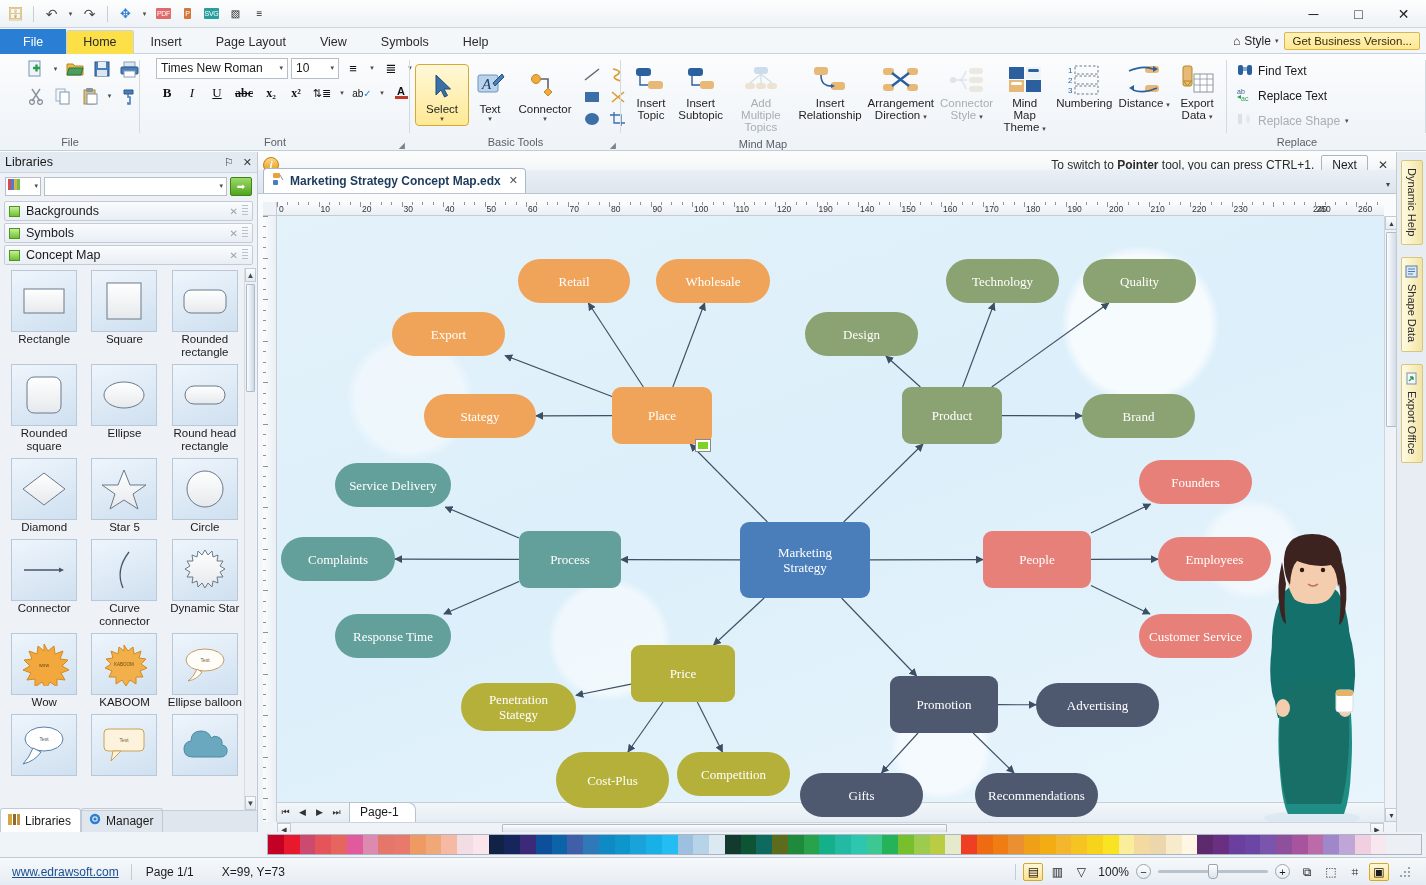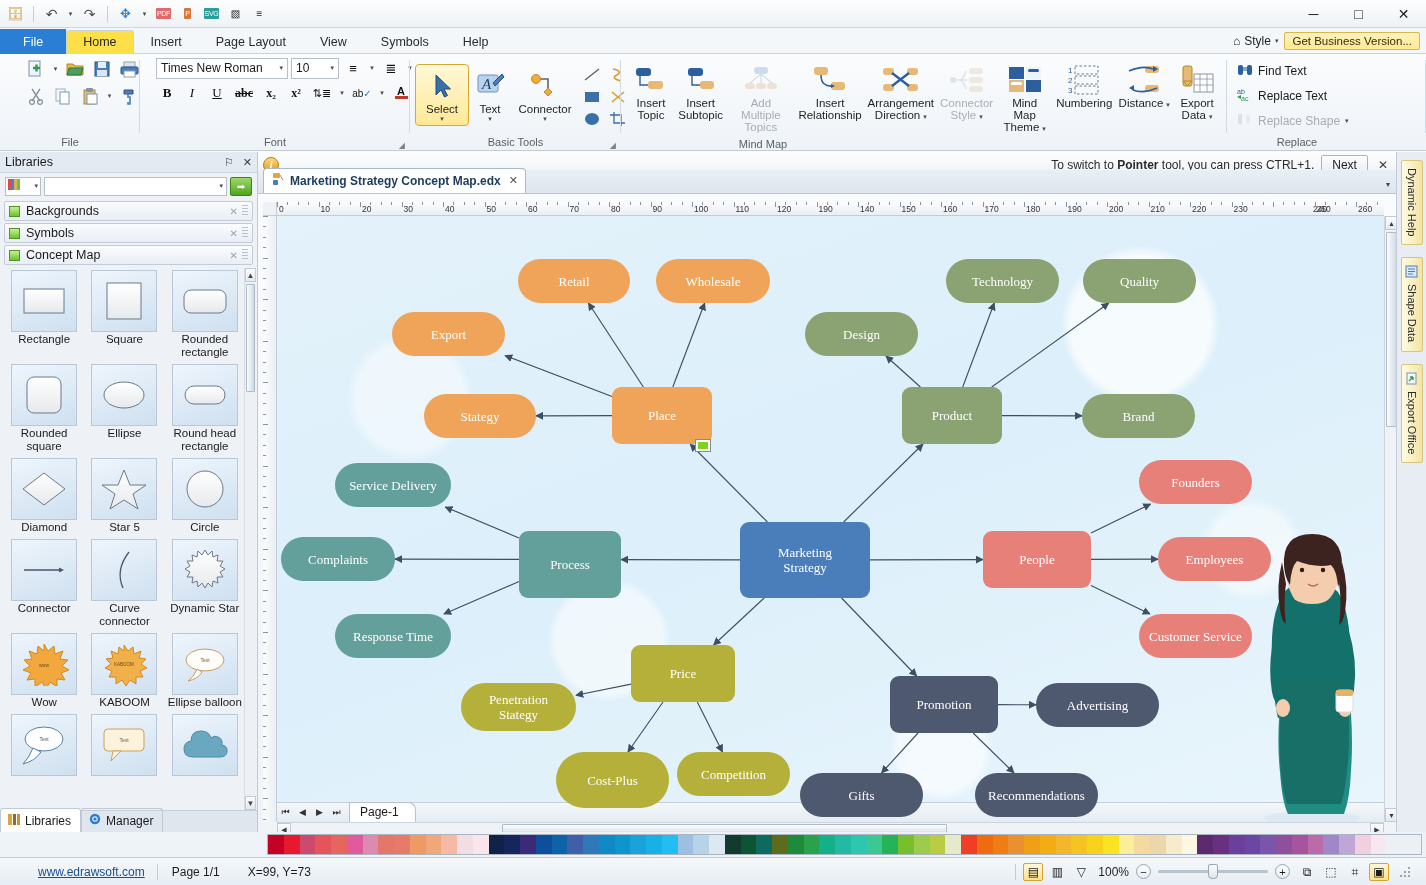--- a/index.html
+++ b/index.html
@@ -247,21 +247,21 @@
   .palette { flex:1; height:21px; display:flex; border:1px solid #aab6c2; background:#fff; }
   .palette div { flex:1; height:100%; }
   .palette .blank { background:#eceff3; }
 
   
   .statusbar {
     position:absolute; left:0; bottom:0; width:1426px; height:28px;
     background:linear-gradient(#f6f9fb,#e6ecf3); border-top:1px solid #c3ccd6;
     display:flex; align-items:center; gap:0; font-size:12px; color:#1c1c1c;
   }
-  .statusbar .lnk { color:#1a4f8f; text-decoration:underline; padding:0 12px;margin-left:26px; }
+  .statusbar .lnk { color:#1a4f8f; text-decoration:underline; padding:0 12px; }
   .statusbar .sd { width:1px; height:16px; background:#c3ccd6; }
   .statusbar .si { padding:0 14px; }
   .zoomarea { margin-left:auto; display:flex; align-items:center; gap:7px; padding-right:14px; }
   .zoomarea .vb { width:20px; height:18px; display:flex; align-items:center; justify-content:center;
                   border:1px solid transparent; border-radius:2px; font-size:12px;}
   .zoomarea .vb.on { background:linear-gradient(#fff8d8,#ffe08a); border-color:#d3a82e;}
   .zoomarea .circ { width:15px; height:15px; border-radius:50%; border:1px solid #9aa5b0;
                     background:linear-gradient(#fdfdfe,#e6ecf2); display:flex; align-items:center; justify-content:center; font-size:11px;}
   .zoomarea .track { width:110px; height:3px; background:#b9c3cd; position:relative; border-radius:2px;}
   .zoomarea .knob { position:absolute; left:50px; top:-6px; width:10px; height:15px;
@@ -1315,21 +1315,21 @@
         </div>
         <div class="node pill" style="left: 862px; top: 244px; width: 113px; height: 44px; background: rgb(232, 128, 122);">
           <span>Founders</span>
         </div>
         <div class="node pill" style="left: 881px; top: 321px; width: 113px; height: 44px; background: rgb(232, 128, 122);">
           <span>Employees</span>
         </div>
         <div class="node pill" style="left: 862px; top: 398px; width: 113px; height: 44px; background: rgb(232, 128, 122);">
           <span>Customer Service</span>
         </div>
-        <div class="node" style="left: 242px; top: 315px; width: 102px; height: 67px; background: rgb(99, 160, 156);">
+        <div class="node" style="left: 242px; top: 315px; width: 102px; height: 57px; background: rgb(99, 160, 156);">
           <span>Process</span>
         </div>
         <div class="node pill" style="left: 58px; top: 247px; width: 116px; height: 44px; background: rgb(99, 160, 156);">
           <span>Service Delivery</span>
         </div>
         <div class="node pill" style="left: 4px; top: 321px; width: 114px; height: 44px; background: rgb(99, 160, 156);">
           <span>Complaints</span>
         </div>
         <div class="node pill" style="left: 58px; top: 398px; width: 116px; height: 44px; background: rgb(99, 160, 156);">
           <span>Response Time</span>

